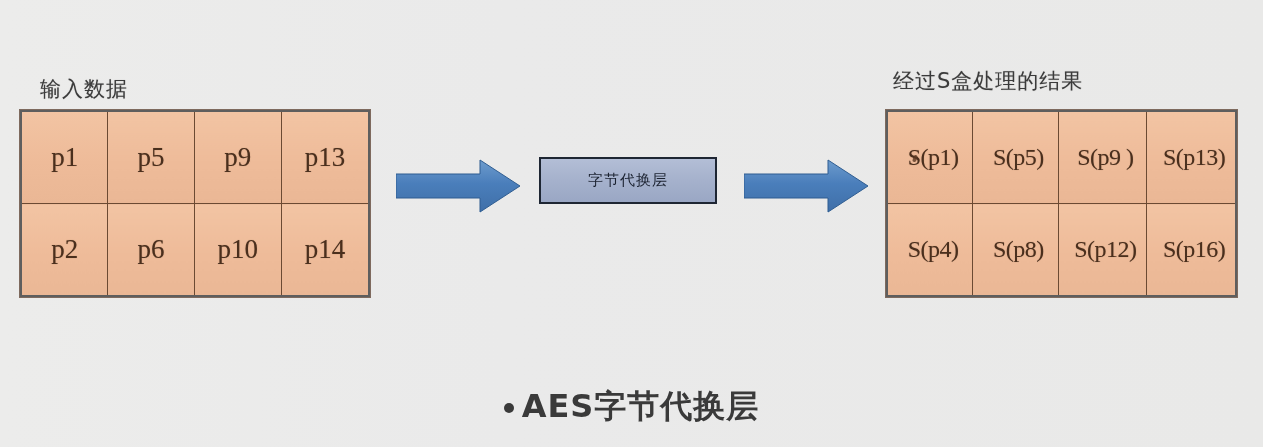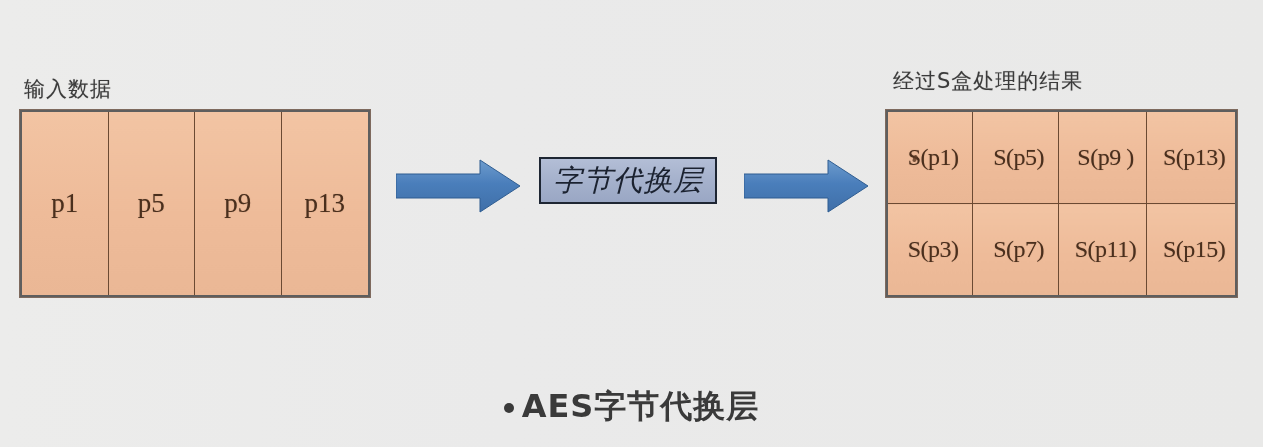--- a/index.html
+++ b/index.html
@@ -25,21 +25,21 @@
   
   .tbl-label {
     position: absolute;
     font-size: 21px;
     color: #3b3b3b;
     font-family: "DejaVu Sans", "Liberation Sans", sans-serif;
     letter-spacing: 1px;
     white-space: nowrap;
     text-shadow: 0 0 1px rgba(0,0,0,0.25);
   }
-  #label-input  { left: 24px;  top: 75px; text-align: center; }
+  #label-input  { left: 40px;  top: 75px; text-align: center; }
   #label-output { left: 893px; top: 67px; }
 
   
   .matrix {
     position: absolute;
     border-collapse: collapse;
     border-spacing: 0;
     background: #efbe9c;
     box-shadow: 0 0 0 1px #7e6a5e;
   }
@@ -114,25 +114,24 @@
     height: 47px;
     box-sizing: border-box;
     border: 2.5px solid #1e2633;
     background: linear-gradient(to bottom, #b3bed6 0%, #a5b1cc 50%, #9aa7c4 100%);
     display: flex;
     align-items: center;
     justify-content: center;
   }
   #process-box-label {
     font-family: "DejaVu Sans", "Liberation Sans", sans-serif;
-    font-size: 29px;
+    font-size: 15px;
     color: #1b2230;
     letter-spacing: 1px;
     white-space: nowrap;
-    font-style: italic;
   }
 
   
   #caption {
     position: absolute;
     left: 0;
     right: 0;
     top: 385px;
     text-align: center;
     display: flex;
@@ -165,20 +164,26 @@
 
   <div id="label-input" class="tbl-label">输入数据</div>
 
   <table id="matrix-input" class="matrix">
     <tbody>
       <tr>
         <td>p1</td>
         <td>p5</td>
         <td>p9</td>
         <td>p13</td>
+      </tr>
+      <tr>
+        <td>p2</td>
+        <td>p6</td>
+        <td>p10</td>
+        <td>p14</td>
       </tr>
     </tbody>
   </table>
 
   <svg id="arrow-left" class="arrow" viewBox="0 0 124 56">
     <defs>
       <linearGradient id="arrGradA" x1="0" y1="0" x2="0" y2="1">
         <stop offset="0%" stop-color="#6d9ccd"></stop>
         <stop offset="45%" stop-color="#4a7ebb"></stop>
         <stop offset="100%" stop-color="#3f6fa8"></stop>
@@ -206,24 +211,24 @@
 
   <table id="matrix-output" class="matrix">
     <tbody>
       <tr>
         <td>S(p1)</td>
         <td>S(p5)</td>
         <td>S(p9 )</td>
         <td>S(p13)</td>
       </tr>
       <tr>
-        <td>S(p3)</td>
-        <td>S(p7)</td>
-        <td>S(p11)</td>
-        <td>S(p15)</td>
+        <td>S(p4)</td>
+        <td>S(p8)</td>
+        <td>S(p12)</td>
+        <td>S(p16)</td>
       </tr>
     </tbody>
   </table>
 
   <div id="ink-speck"></div>
 
   <div id="caption">
     <span id="caption-bullet"></span>
     <span id="caption-text">AES字节代换层</span>
   </div>

